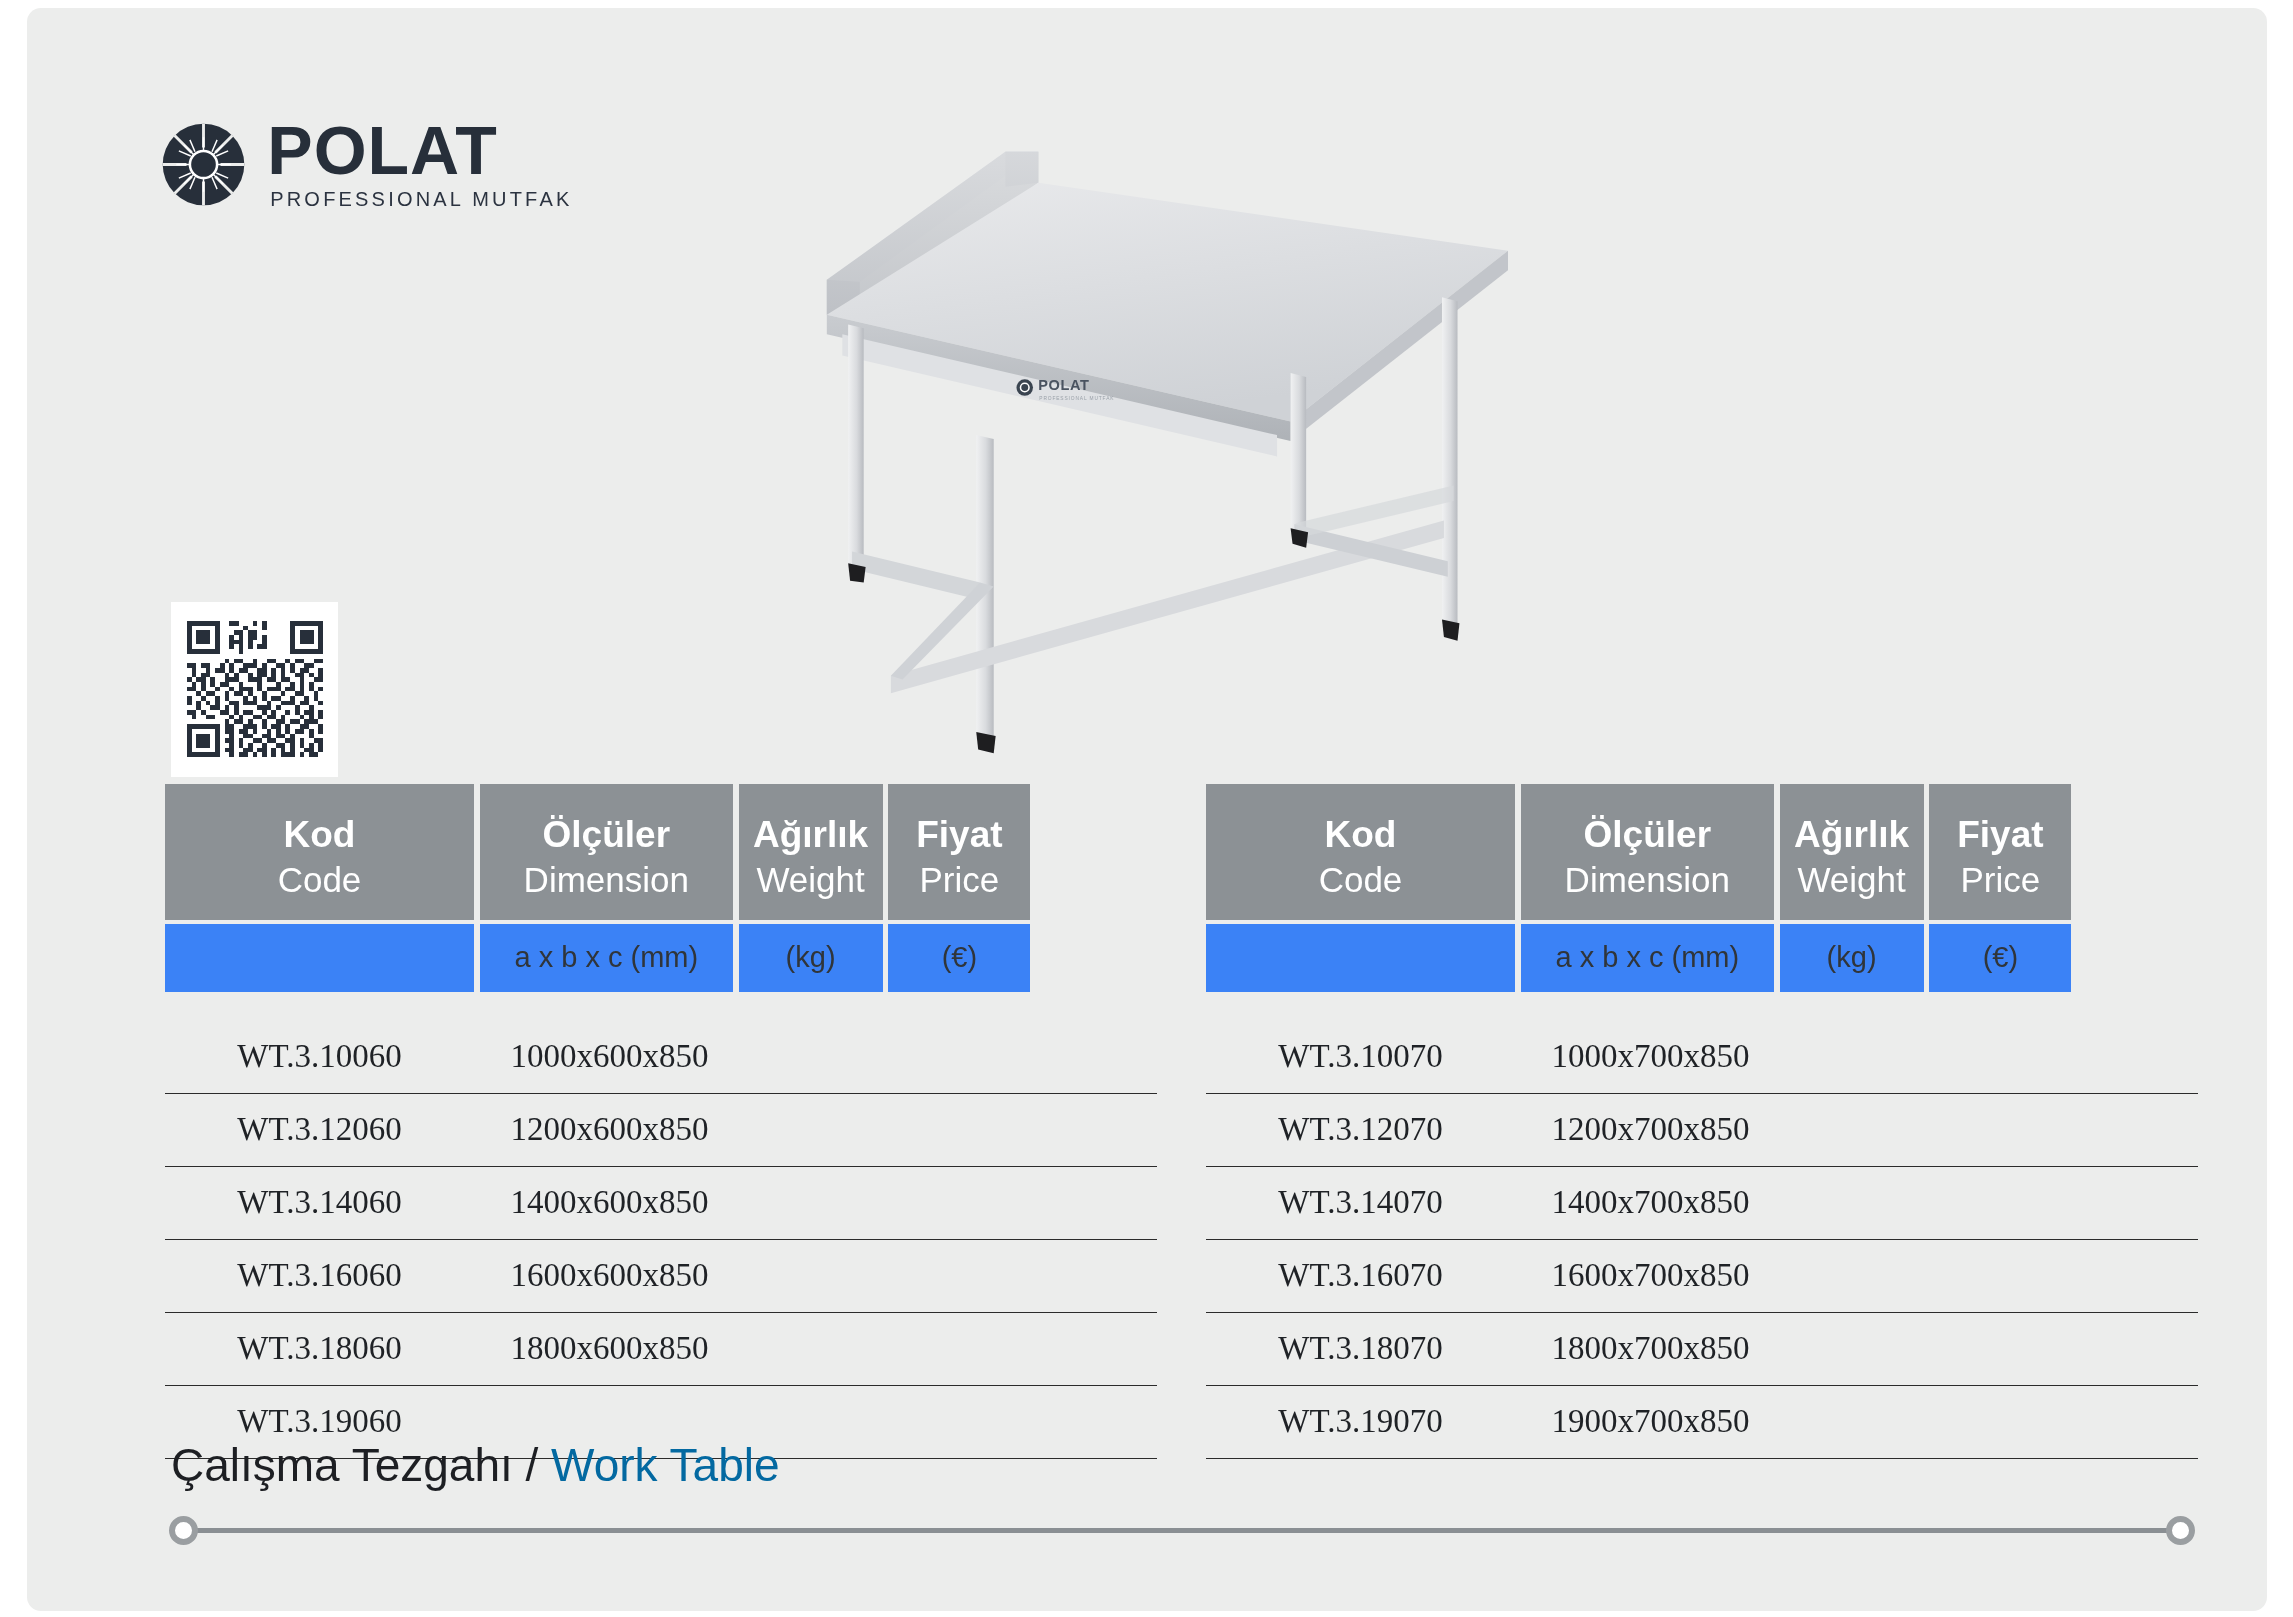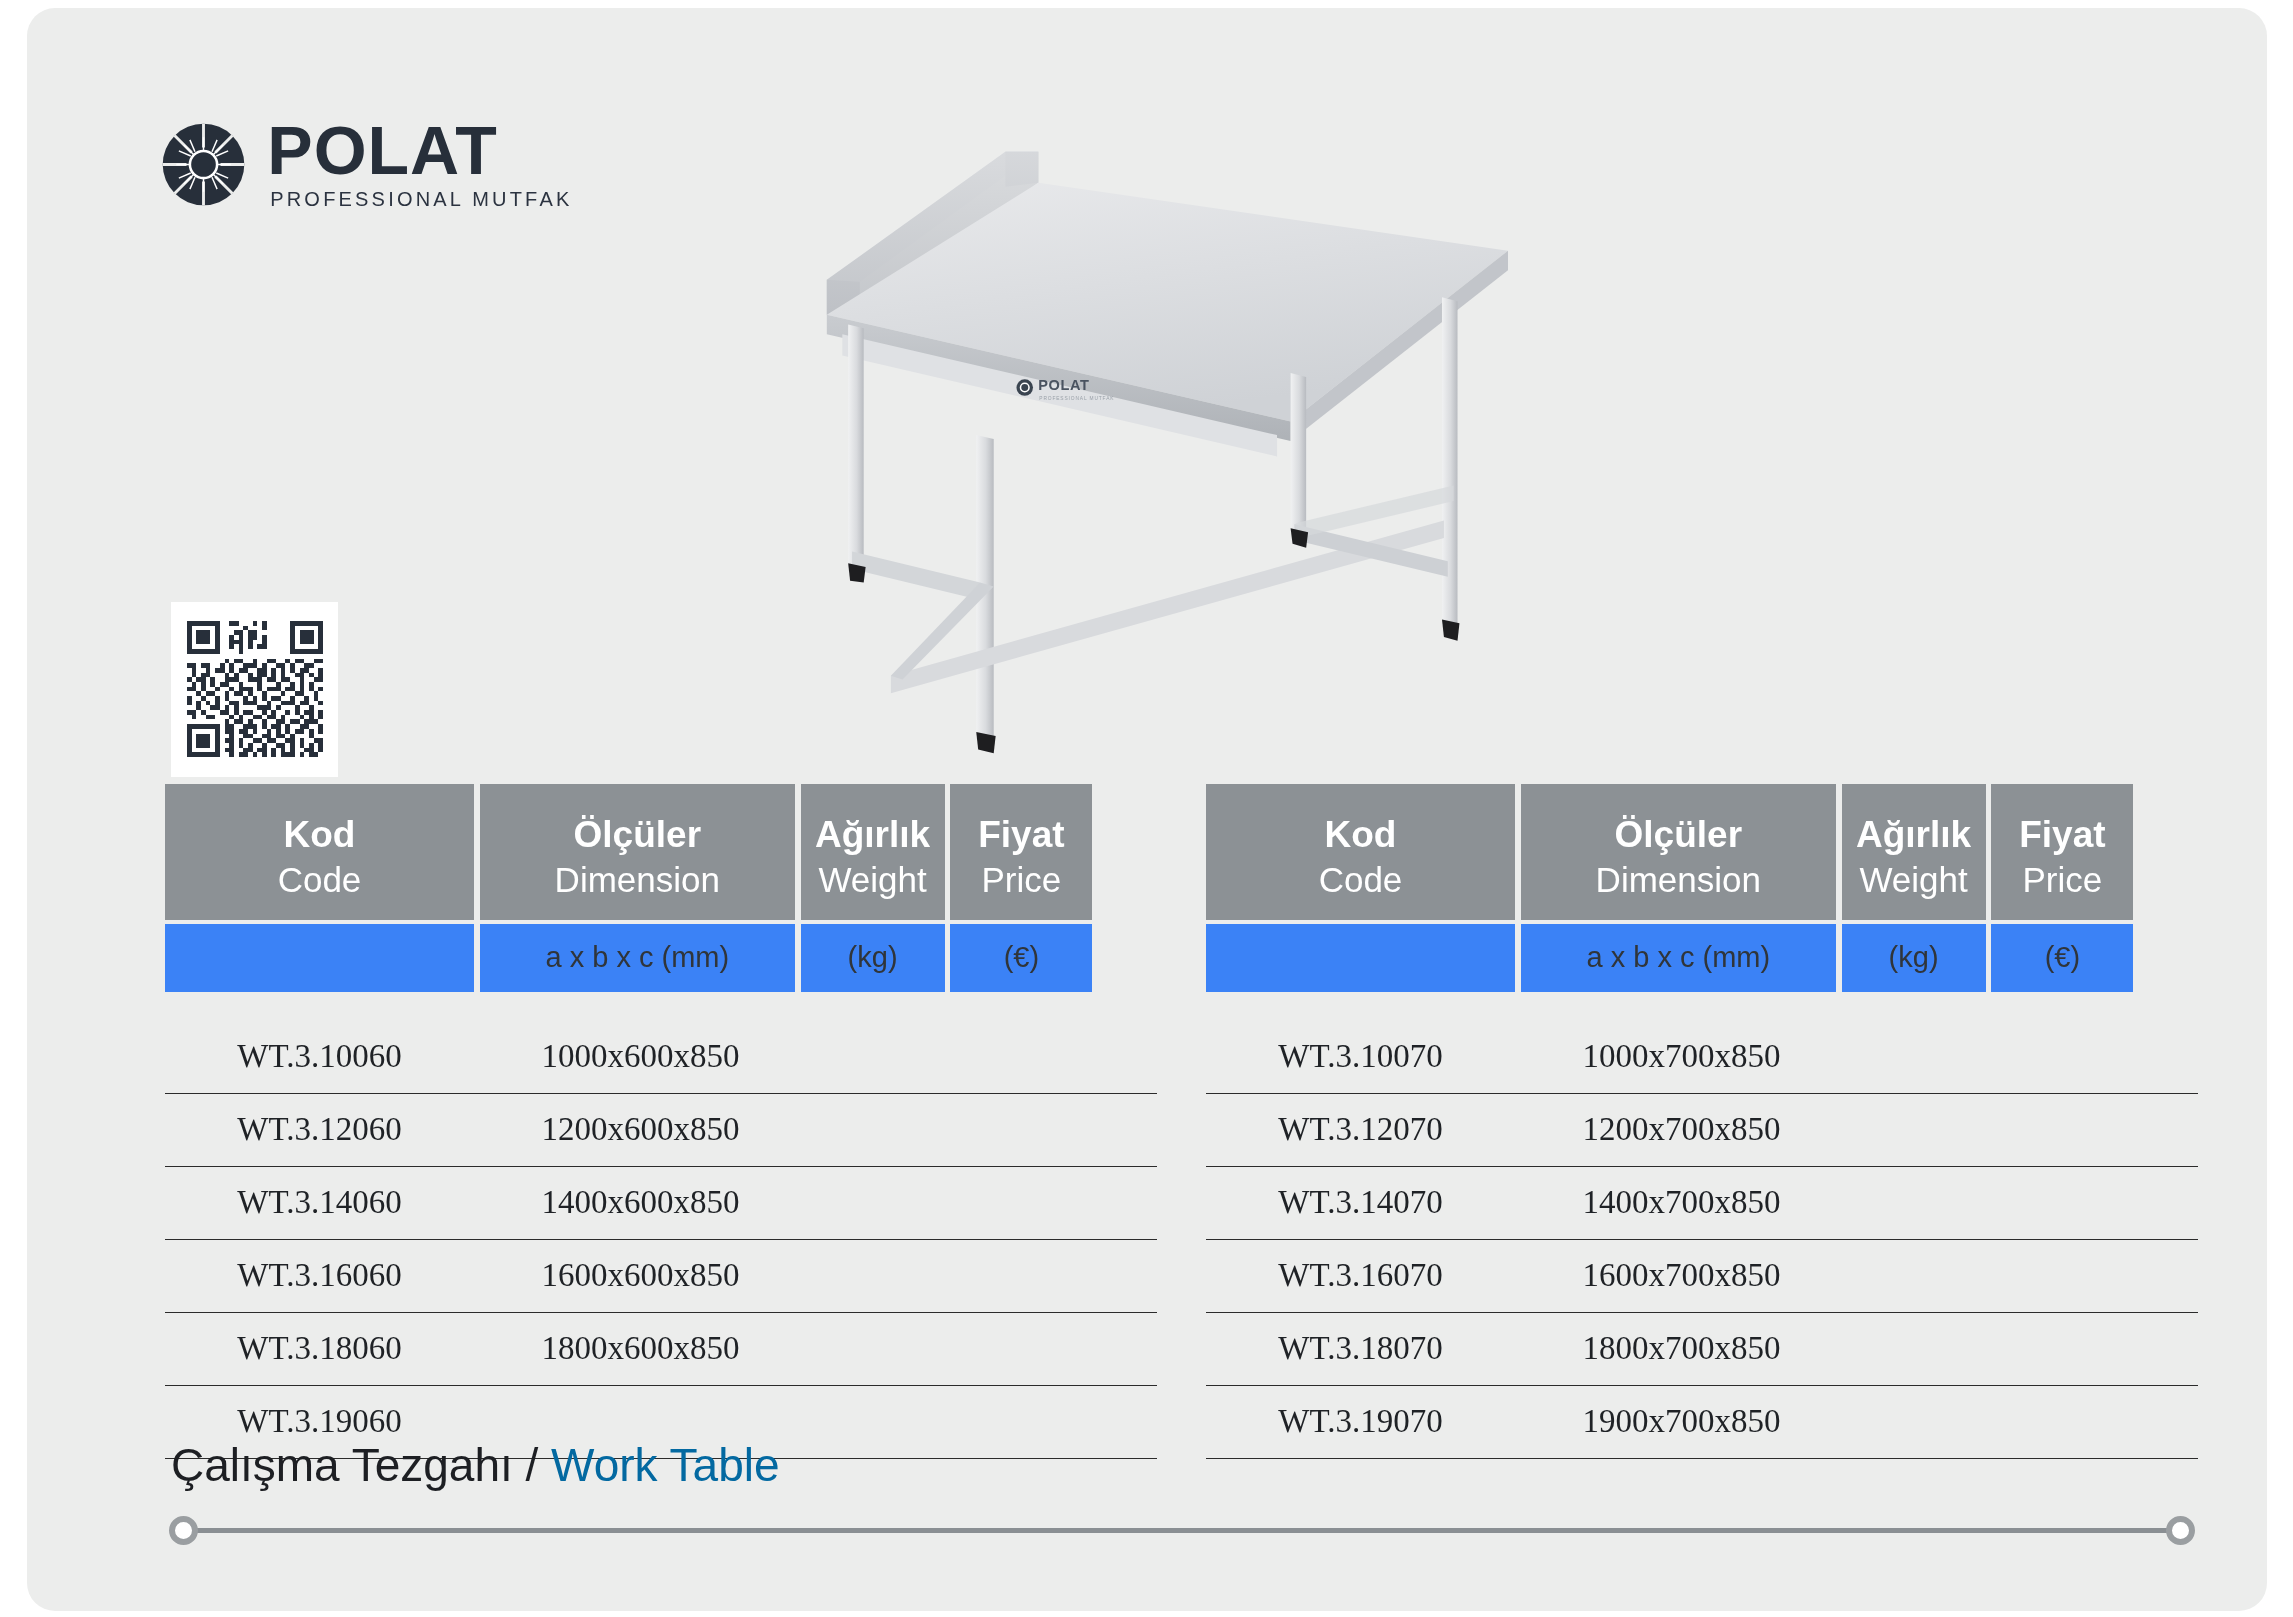--- a/index.html
+++ b/index.html
@@ -15,21 +15,21 @@
     overflow: hidden;
   }
 
   .page {
     position: absolute;
     left: 27px;
     top: 7.8px;
     width: 2240px;
     height: 1603px;
     background: #ecedec;
-    border-radius: 28px;
+    border-radius: 14px;
     overflow: hidden;
   }
 
   
   .logo-block {
     position: absolute;
     left: 134px;
     top: 109px;
     display: flex;
     align-items: center;
@@ -137,21 +137,21 @@
     box-sizing: border-box;
   }
   .sh-label {
     color: #30353a;
     font-size: 29px;
     white-space: nowrap;
   }
 
   
   .c-code { width: 309px; }
-  .c-dim  { width: 315px; }
+  .c-dim  { width: 253px; }
   .c-wt   { width: 144px; }
   .c-pr   { width: 142px; }
 
   .rows { margin-top: 29px; }
   .row {
     display: flex;
     gap: 9px;
     align-items: center;
     height: 72px;
     border-bottom: 1.9px solid #2b2b2b;

